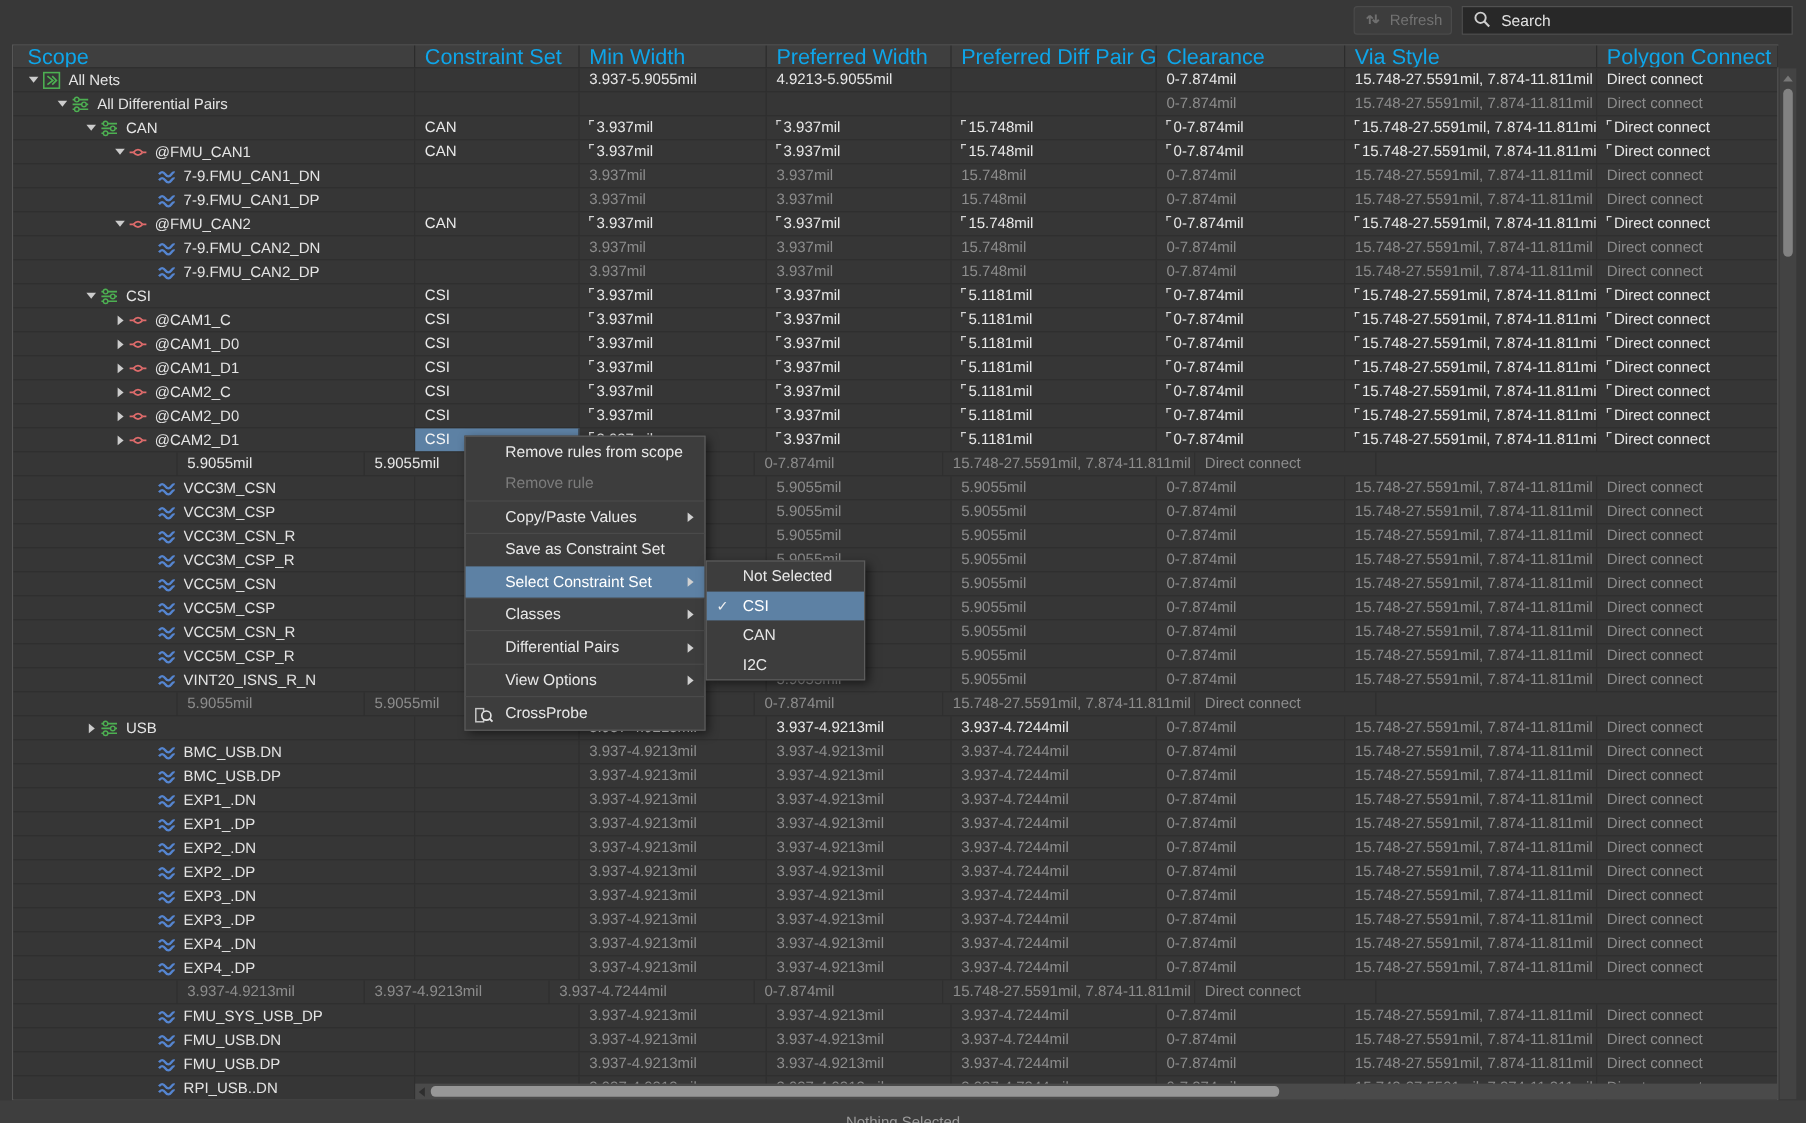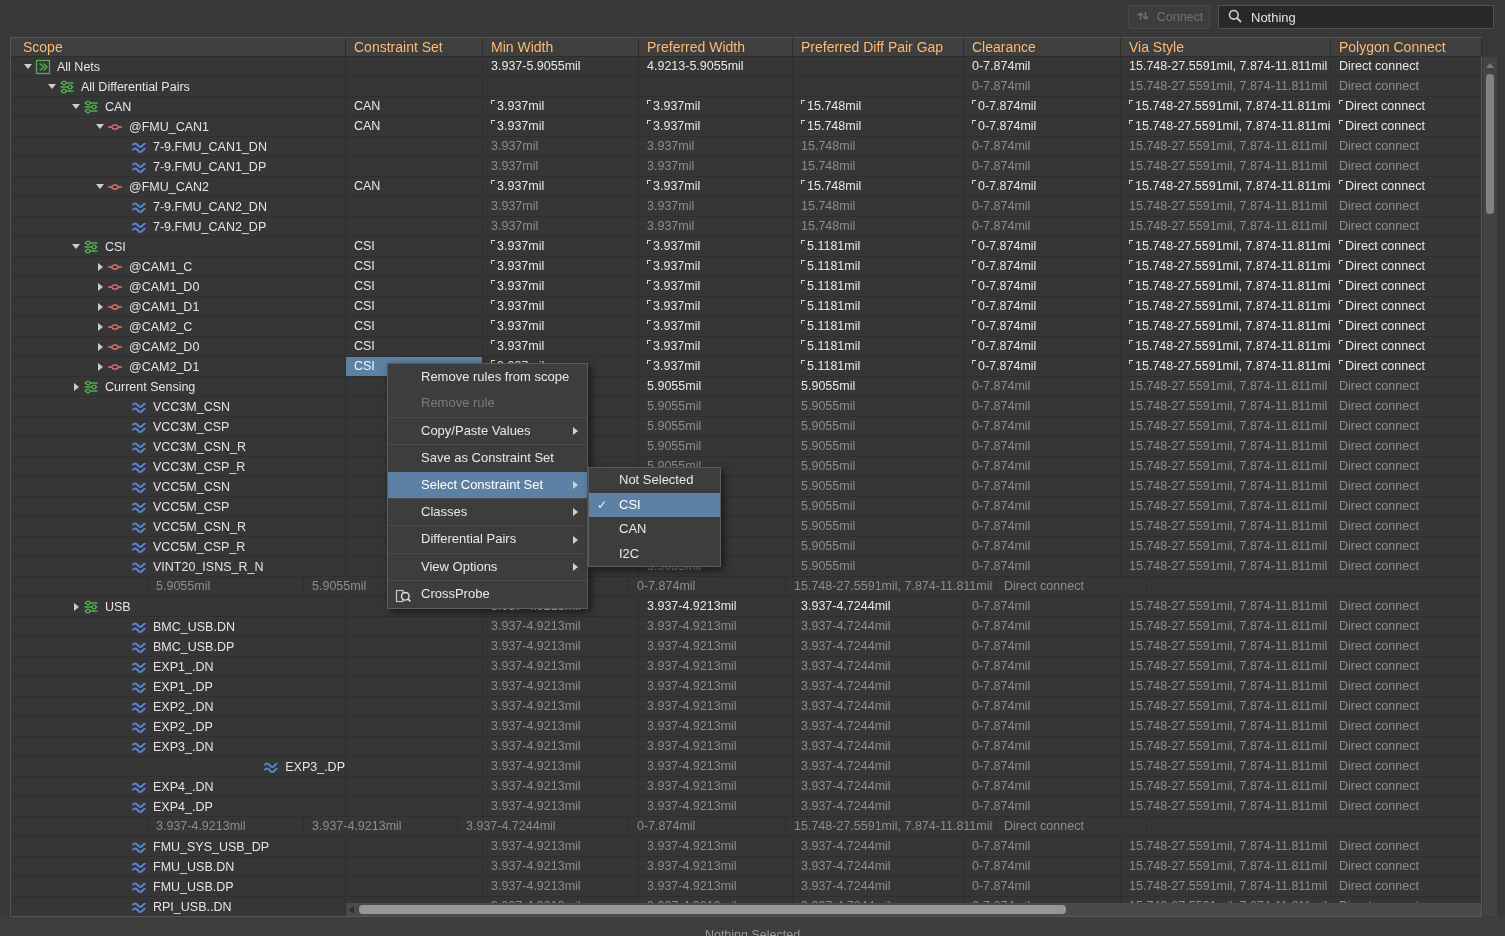--- a/index.html
+++ b/index.html
@@ -30,21 +30,21 @@
     background:#282828; border:1px solid #515151; display:flex; align-items:center;
     gap:8px; padding-left:8px; color:#e2e2e2; font-size:13px;
   }
   
   .grid {
     position:absolute; left:10px; top:37px; width:1472px; height:880px;
     border:1px solid #565656; background:#363636;
   }
   .thead { display:flex; height:19px; background:#3f3f3f; border-bottom:1px solid #2c2c2c; }
   .th {
-    flex:none; font-size:14px; color:#fdba74; line-height:18px; padding-left:8px;
+    flex:none; font-size:18px; color:#0ea5e9; line-height:18px; padding-left:8px;
     border-right:1px solid #2c2c2c; white-space:nowrap; overflow:hidden;
   }
   .th:first-child { padding-left:12px; }
   .tbody { position:relative; height:859px; overflow:hidden; }
   .row { display:flex; height:20px; border-bottom:1px solid #2f2f2f; background:#363636; }
   .cell {
     flex:none; font-size:12.5px; line-height:18px; padding-left:8px;
     border-right:1px solid #2f2f2f; white-space:nowrap; overflow:hidden; height:19px;
   }
   .cell.bright { color:#e8e8e8; }
@@ -98,29 +98,29 @@
 <body>
 
 <div class="app">
 
 
   <button class="refresh" id="refreshBtn" disabled="">
     <span class="ricon"><svg width="16" height="16" viewBox="0 0 16 16" fill="none" xmlns="http://www.w3.org/2000/svg">
           <path d="M5.5 12 V5 M5.5 5 L3 7.5 M5.5 5 L8 7.5" stroke="#6f6f6f" stroke-width="1.6"></path>
           <path d="M10.5 4 V11 M10.5 11 L8 8.5 M10.5 11 L13 8.5" stroke="#6f6f6f" stroke-width="1.6"></path>
         </svg></span>
-    <span>Connect</span>
+    <span>Refresh</span>
   </button>
 
   <div class="search">
     <span class="sicon"><svg width="16" height="16" viewBox="0 0 16 16" fill="none" xmlns="http://www.w3.org/2000/svg">
           <circle cx="6.8" cy="6.8" r="4.3" stroke="#cfcfcf" stroke-width="1.6"></circle>
           <path d="M10 10 L14 14" stroke="#cfcfcf" stroke-width="1.8"></path>
         </svg></span>
-    <span>Nothing</span>
+    <span>Search</span>
   </div>
 
   <div class="grid">
     <div class="thead" id="thead">
         <div class="th" style="width: 335px;">Scope</div>
         <div class="th" style="width: 137px;">Constraint Set</div>
         <div class="th" style="width: 156px;">Min Width</div>
         <div class="th" style="width: 154px;">Preferred Width</div>
         <div class="th" style="width: 171px;">Preferred Diff Pair Gap</div>
         <div class="th" style="width: 157px;">Clearance</div>
@@ -433,213 +433,201 @@
           </div>
           <div class="cell bright sel" style="width: 137px;">CSI</div>
           <div class="cell bright" style="width: 156px;"><span class="mark"></span>3.937mil</div>
           <div class="cell bright" style="width: 154px;"><span class="mark"></span>3.937mil</div>
           <div class="cell bright" style="width: 171px;"><span class="mark"></span>5.1181mil</div>
           <div class="cell bright" style="width: 157px;"><span class="mark"></span>0-7.874mil</div>
           <div class="cell bright" style="width: 210px;"><span class="mark"></span>15.748-27.5591mil, 7.874-11.811mil</div>
           <div class="cell bright" style="width: 151px;"><span class="mark"></span>Direct connect</div>
         </div>
         <div class="row">
+          <div class="cell dim" style="width: 137px;"></div>
+          <div class="cell bright" style="width: 156px;">5.9055mil</div>
+          <div class="cell bright" style="width: 154px;">5.9055mil</div>
+          <div class="cell bright" style="width: 171px;">5.9055mil</div>
+          <div class="cell dim" style="width: 157px;">0-7.874mil</div>
+          <div class="cell dim" style="width: 210px;">15.748-27.5591mil, 7.874-11.811mil</div>
+          <div class="cell dim" style="width: 151px;">Direct connect</div>
+        </div>
+        <div class="row">
+          <div class="cell scope" style="width: 335px; padding-left: 106px;">
+            <span class="exp"></span>
+            <span class="ticon"><svg width="16" height="16" viewBox="0 0 16 16" fill="none" xmlns="http://www.w3.org/2000/svg">
+                <path d="M1.5 6.2 q2.6 -3.6 5.2 0 t5.2 0 q1.5 -2 2.6 -1.4" stroke="#5585d0" stroke-width="2"></path>
+                <path d="M1.5 11.2 q2.6 -3.6 5.2 0 t5.2 0 q1.5 -2 2.6 -1.4" stroke="#5585d0" stroke-width="2"></path>
+              </svg></span>
+            <span class="lbl">VCC3M_CSN</span>
+          </div>
+          <div class="cell dim" style="width: 137px;"></div>
+          <div class="cell dim" style="width: 156px;">5.9055mil</div>
+          <div class="cell dim" style="width: 154px;">5.9055mil</div>
+          <div class="cell dim" style="width: 171px;">5.9055mil</div>
+          <div class="cell dim" style="width: 157px;">0-7.874mil</div>
+          <div class="cell dim" style="width: 210px;">15.748-27.5591mil, 7.874-11.811mil</div>
+          <div class="cell dim" style="width: 151px;">Direct connect</div>
+        </div>
+        <div class="row">
+          <div class="cell scope" style="width: 335px; padding-left: 106px;">
+            <span class="exp"></span>
+            <span class="ticon"><svg width="16" height="16" viewBox="0 0 16 16" fill="none" xmlns="http://www.w3.org/2000/svg">
+                <path d="M1.5 6.2 q2.6 -3.6 5.2 0 t5.2 0 q1.5 -2 2.6 -1.4" stroke="#5585d0" stroke-width="2"></path>
+                <path d="M1.5 11.2 q2.6 -3.6 5.2 0 t5.2 0 q1.5 -2 2.6 -1.4" stroke="#5585d0" stroke-width="2"></path>
+              </svg></span>
+            <span class="lbl">VCC3M_CSP</span>
+          </div>
+          <div class="cell dim" style="width: 137px;"></div>
+          <div class="cell dim" style="width: 156px;">5.9055mil</div>
+          <div class="cell dim" style="width: 154px;">5.9055mil</div>
+          <div class="cell dim" style="width: 171px;">5.9055mil</div>
+          <div class="cell dim" style="width: 157px;">0-7.874mil</div>
+          <div class="cell dim" style="width: 210px;">15.748-27.5591mil, 7.874-11.811mil</div>
+          <div class="cell dim" style="width: 151px;">Direct connect</div>
+        </div>
+        <div class="row">
+          <div class="cell scope" style="width: 335px; padding-left: 106px;">
+            <span class="exp"></span>
+            <span class="ticon"><svg width="16" height="16" viewBox="0 0 16 16" fill="none" xmlns="http://www.w3.org/2000/svg">
+                <path d="M1.5 6.2 q2.6 -3.6 5.2 0 t5.2 0 q1.5 -2 2.6 -1.4" stroke="#5585d0" stroke-width="2"></path>
+                <path d="M1.5 11.2 q2.6 -3.6 5.2 0 t5.2 0 q1.5 -2 2.6 -1.4" stroke="#5585d0" stroke-width="2"></path>
+              </svg></span>
+            <span class="lbl">VCC3M_CSN_R</span>
+          </div>
+          <div class="cell dim" style="width: 137px;"></div>
+          <div class="cell dim" style="width: 156px;">5.9055mil</div>
+          <div class="cell dim" style="width: 154px;">5.9055mil</div>
+          <div class="cell dim" style="width: 171px;">5.9055mil</div>
+          <div class="cell dim" style="width: 157px;">0-7.874mil</div>
+          <div class="cell dim" style="width: 210px;">15.748-27.5591mil, 7.874-11.811mil</div>
+          <div class="cell dim" style="width: 151px;">Direct connect</div>
+        </div>
+        <div class="row">
+          <div class="cell scope" style="width: 335px; padding-left: 106px;">
+            <span class="exp"></span>
+            <span class="ticon"><svg width="16" height="16" viewBox="0 0 16 16" fill="none" xmlns="http://www.w3.org/2000/svg">
+                <path d="M1.5 6.2 q2.6 -3.6 5.2 0 t5.2 0 q1.5 -2 2.6 -1.4" stroke="#5585d0" stroke-width="2"></path>
+                <path d="M1.5 11.2 q2.6 -3.6 5.2 0 t5.2 0 q1.5 -2 2.6 -1.4" stroke="#5585d0" stroke-width="2"></path>
+              </svg></span>
+            <span class="lbl">VCC3M_CSP_R</span>
+          </div>
+          <div class="cell dim" style="width: 137px;"></div>
+          <div class="cell dim" style="width: 156px;">5.9055mil</div>
+          <div class="cell dim" style="width: 154px;">5.9055mil</div>
+          <div class="cell dim" style="width: 171px;">5.9055mil</div>
+          <div class="cell dim" style="width: 157px;">0-7.874mil</div>
+          <div class="cell dim" style="width: 210px;">15.748-27.5591mil, 7.874-11.811mil</div>
+          <div class="cell dim" style="width: 151px;">Direct connect</div>
+        </div>
+        <div class="row">
+          <div class="cell scope" style="width: 335px; padding-left: 106px;">
+            <span class="exp"></span>
+            <span class="ticon"><svg width="16" height="16" viewBox="0 0 16 16" fill="none" xmlns="http://www.w3.org/2000/svg">
+                <path d="M1.5 6.2 q2.6 -3.6 5.2 0 t5.2 0 q1.5 -2 2.6 -1.4" stroke="#5585d0" stroke-width="2"></path>
+                <path d="M1.5 11.2 q2.6 -3.6 5.2 0 t5.2 0 q1.5 -2 2.6 -1.4" stroke="#5585d0" stroke-width="2"></path>
+              </svg></span>
+            <span class="lbl">VCC5M_CSN</span>
+          </div>
+          <div class="cell dim" style="width: 137px;"></div>
+          <div class="cell dim" style="width: 156px;">5.9055mil</div>
+          <div class="cell dim" style="width: 154px;">5.9055mil</div>
+          <div class="cell dim" style="width: 171px;">5.9055mil</div>
+          <div class="cell dim" style="width: 157px;">0-7.874mil</div>
+          <div class="cell dim" style="width: 210px;">15.748-27.5591mil, 7.874-11.811mil</div>
+          <div class="cell dim" style="width: 151px;">Direct connect</div>
+        </div>
+        <div class="row">
+          <div class="cell scope" style="width: 335px; padding-left: 106px;">
+            <span class="exp"></span>
+            <span class="ticon"><svg width="16" height="16" viewBox="0 0 16 16" fill="none" xmlns="http://www.w3.org/2000/svg">
+                <path d="M1.5 6.2 q2.6 -3.6 5.2 0 t5.2 0 q1.5 -2 2.6 -1.4" stroke="#5585d0" stroke-width="2"></path>
+                <path d="M1.5 11.2 q2.6 -3.6 5.2 0 t5.2 0 q1.5 -2 2.6 -1.4" stroke="#5585d0" stroke-width="2"></path>
+              </svg></span>
+            <span class="lbl">VCC5M_CSP</span>
+          </div>
+          <div class="cell dim" style="width: 137px;"></div>
+          <div class="cell dim" style="width: 156px;">5.9055mil</div>
+          <div class="cell dim" style="width: 154px;">5.9055mil</div>
+          <div class="cell dim" style="width: 171px;">5.9055mil</div>
+          <div class="cell dim" style="width: 157px;">0-7.874mil</div>
+          <div class="cell dim" style="width: 210px;">15.748-27.5591mil, 7.874-11.811mil</div>
+          <div class="cell dim" style="width: 151px;">Direct connect</div>
+        </div>
+        <div class="row">
+          <div class="cell scope" style="width: 335px; padding-left: 106px;">
+            <span class="exp"></span>
+            <span class="ticon"><svg width="16" height="16" viewBox="0 0 16 16" fill="none" xmlns="http://www.w3.org/2000/svg">
+                <path d="M1.5 6.2 q2.6 -3.6 5.2 0 t5.2 0 q1.5 -2 2.6 -1.4" stroke="#5585d0" stroke-width="2"></path>
+                <path d="M1.5 11.2 q2.6 -3.6 5.2 0 t5.2 0 q1.5 -2 2.6 -1.4" stroke="#5585d0" stroke-width="2"></path>
+              </svg></span>
+            <span class="lbl">VCC5M_CSN_R</span>
+          </div>
+          <div class="cell dim" style="width: 137px;"></div>
+          <div class="cell dim" style="width: 156px;">5.9055mil</div>
+          <div class="cell dim" style="width: 154px;">5.9055mil</div>
+          <div class="cell dim" style="width: 171px;">5.9055mil</div>
+          <div class="cell dim" style="width: 157px;">0-7.874mil</div>
+          <div class="cell dim" style="width: 210px;">15.748-27.5591mil, 7.874-11.811mil</div>
+          <div class="cell dim" style="width: 151px;">Direct connect</div>
+        </div>
+        <div class="row">
+          <div class="cell scope" style="width: 335px; padding-left: 106px;">
+            <span class="exp"></span>
+            <span class="ticon"><svg width="16" height="16" viewBox="0 0 16 16" fill="none" xmlns="http://www.w3.org/2000/svg">
+                <path d="M1.5 6.2 q2.6 -3.6 5.2 0 t5.2 0 q1.5 -2 2.6 -1.4" stroke="#5585d0" stroke-width="2"></path>
+                <path d="M1.5 11.2 q2.6 -3.6 5.2 0 t5.2 0 q1.5 -2 2.6 -1.4" stroke="#5585d0" stroke-width="2"></path>
+              </svg></span>
+            <span class="lbl">VCC5M_CSP_R</span>
+          </div>
+          <div class="cell dim" style="width: 137px;"></div>
+          <div class="cell dim" style="width: 156px;">5.9055mil</div>
+          <div class="cell dim" style="width: 154px;">5.9055mil</div>
+          <div class="cell dim" style="width: 171px;">5.9055mil</div>
+          <div class="cell dim" style="width: 157px;">0-7.874mil</div>
+          <div class="cell dim" style="width: 210px;">15.748-27.5591mil, 7.874-11.811mil</div>
+          <div class="cell dim" style="width: 151px;">Direct connect</div>
+        </div>
+        <div class="row">
+          <div class="cell scope" style="width: 335px; padding-left: 106px;">
+            <span class="exp"></span>
+            <span class="ticon"><svg width="16" height="16" viewBox="0 0 16 16" fill="none" xmlns="http://www.w3.org/2000/svg">
+                <path d="M1.5 6.2 q2.6 -3.6 5.2 0 t5.2 0 q1.5 -2 2.6 -1.4" stroke="#5585d0" stroke-width="2"></path>
+                <path d="M1.5 11.2 q2.6 -3.6 5.2 0 t5.2 0 q1.5 -2 2.6 -1.4" stroke="#5585d0" stroke-width="2"></path>
+              </svg></span>
+            <span class="lbl">VINT20_ISNS_R_N</span>
+          </div>
+          <div class="cell dim" style="width: 137px;"></div>
+          <div class="cell dim" style="width: 156px;">5.9055mil</div>
+          <div class="cell dim" style="width: 154px;">5.9055mil</div>
+          <div class="cell dim" style="width: 171px;">5.9055mil</div>
+          <div class="cell dim" style="width: 157px;">0-7.874mil</div>
+          <div class="cell dim" style="width: 210px;">15.748-27.5591mil, 7.874-11.811mil</div>
+          <div class="cell dim" style="width: 151px;">Direct connect</div>
+        </div>
+        <div class="row">
+          <div class="cell dim" style="width: 137px;"></div>
+          <div class="cell dim" style="width: 156px;">5.9055mil</div>
+          <div class="cell dim" style="width: 154px;">5.9055mil</div>
+          <div class="cell dim" style="width: 171px;">5.9055mil</div>
+          <div class="cell dim" style="width: 157px;">0-7.874mil</div>
+          <div class="cell dim" style="width: 210px;">15.748-27.5591mil, 7.874-11.811mil</div>
+          <div class="cell dim" style="width: 151px;">Direct connect</div>
+        </div>
+        <div class="row">
           <div class="cell scope" style="width: 335px; padding-left: 58px;">
             <span class="exp">
               <span class="tri-closed"></span>
             </span>
             <span class="ticon"><svg width="16" height="16" viewBox="0 0 16 16" fill="none" xmlns="http://www.w3.org/2000/svg">
                 <path d="M1.5 4 H14.5 M1.5 8 H14.5 M1.5 12 H14.5" stroke="#4db052" stroke-width="1.3"></path>
                 <circle cx="5" cy="4" r="1.9" fill="#363636" stroke="#4db052" stroke-width="1.2"></circle>
                 <circle cx="11" cy="8" r="1.9" fill="#363636" stroke="#4db052" stroke-width="1.2"></circle>
                 <circle cx="5" cy="12" r="1.9" fill="#363636" stroke="#4db052" stroke-width="1.2"></circle>
               </svg></span>
-            <span class="lbl">Current Sensing</span>
-          </div>
-          <div class="cell dim" style="width: 137px;"></div>
-          <div class="cell bright" style="width: 156px;">5.9055mil</div>
-          <div class="cell bright" style="width: 154px;">5.9055mil</div>
-          <div class="cell bright" style="width: 171px;">5.9055mil</div>
-          <div class="cell dim" style="width: 157px;">0-7.874mil</div>
-          <div class="cell dim" style="width: 210px;">15.748-27.5591mil, 7.874-11.811mil</div>
-          <div class="cell dim" style="width: 151px;">Direct connect</div>
-        </div>
-        <div class="row">
-          <div class="cell scope" style="width: 335px; padding-left: 106px;">
-            <span class="exp"></span>
-            <span class="ticon"><svg width="16" height="16" viewBox="0 0 16 16" fill="none" xmlns="http://www.w3.org/2000/svg">
-                <path d="M1.5 6.2 q2.6 -3.6 5.2 0 t5.2 0 q1.5 -2 2.6 -1.4" stroke="#5585d0" stroke-width="2"></path>
-                <path d="M1.5 11.2 q2.6 -3.6 5.2 0 t5.2 0 q1.5 -2 2.6 -1.4" stroke="#5585d0" stroke-width="2"></path>
-              </svg></span>
-            <span class="lbl">VCC3M_CSN</span>
-          </div>
-          <div class="cell dim" style="width: 137px;"></div>
-          <div class="cell dim" style="width: 156px;">5.9055mil</div>
-          <div class="cell dim" style="width: 154px;">5.9055mil</div>
-          <div class="cell dim" style="width: 171px;">5.9055mil</div>
-          <div class="cell dim" style="width: 157px;">0-7.874mil</div>
-          <div class="cell dim" style="width: 210px;">15.748-27.5591mil, 7.874-11.811mil</div>
-          <div class="cell dim" style="width: 151px;">Direct connect</div>
-        </div>
-        <div class="row">
-          <div class="cell scope" style="width: 335px; padding-left: 106px;">
-            <span class="exp"></span>
-            <span class="ticon"><svg width="16" height="16" viewBox="0 0 16 16" fill="none" xmlns="http://www.w3.org/2000/svg">
-                <path d="M1.5 6.2 q2.6 -3.6 5.2 0 t5.2 0 q1.5 -2 2.6 -1.4" stroke="#5585d0" stroke-width="2"></path>
-                <path d="M1.5 11.2 q2.6 -3.6 5.2 0 t5.2 0 q1.5 -2 2.6 -1.4" stroke="#5585d0" stroke-width="2"></path>
-              </svg></span>
-            <span class="lbl">VCC3M_CSP</span>
-          </div>
-          <div class="cell dim" style="width: 137px;"></div>
-          <div class="cell dim" style="width: 156px;">5.9055mil</div>
-          <div class="cell dim" style="width: 154px;">5.9055mil</div>
-          <div class="cell dim" style="width: 171px;">5.9055mil</div>
-          <div class="cell dim" style="width: 157px;">0-7.874mil</div>
-          <div class="cell dim" style="width: 210px;">15.748-27.5591mil, 7.874-11.811mil</div>
-          <div class="cell dim" style="width: 151px;">Direct connect</div>
-        </div>
-        <div class="row">
-          <div class="cell scope" style="width: 335px; padding-left: 106px;">
-            <span class="exp"></span>
-            <span class="ticon"><svg width="16" height="16" viewBox="0 0 16 16" fill="none" xmlns="http://www.w3.org/2000/svg">
-                <path d="M1.5 6.2 q2.6 -3.6 5.2 0 t5.2 0 q1.5 -2 2.6 -1.4" stroke="#5585d0" stroke-width="2"></path>
-                <path d="M1.5 11.2 q2.6 -3.6 5.2 0 t5.2 0 q1.5 -2 2.6 -1.4" stroke="#5585d0" stroke-width="2"></path>
-              </svg></span>
-            <span class="lbl">VCC3M_CSN_R</span>
-          </div>
-          <div class="cell dim" style="width: 137px;"></div>
-          <div class="cell dim" style="width: 156px;">5.9055mil</div>
-          <div class="cell dim" style="width: 154px;">5.9055mil</div>
-          <div class="cell dim" style="width: 171px;">5.9055mil</div>
-          <div class="cell dim" style="width: 157px;">0-7.874mil</div>
-          <div class="cell dim" style="width: 210px;">15.748-27.5591mil, 7.874-11.811mil</div>
-          <div class="cell dim" style="width: 151px;">Direct connect</div>
-        </div>
-        <div class="row">
-          <div class="cell scope" style="width: 335px; padding-left: 106px;">
-            <span class="exp"></span>
-            <span class="ticon"><svg width="16" height="16" viewBox="0 0 16 16" fill="none" xmlns="http://www.w3.org/2000/svg">
-                <path d="M1.5 6.2 q2.6 -3.6 5.2 0 t5.2 0 q1.5 -2 2.6 -1.4" stroke="#5585d0" stroke-width="2"></path>
-                <path d="M1.5 11.2 q2.6 -3.6 5.2 0 t5.2 0 q1.5 -2 2.6 -1.4" stroke="#5585d0" stroke-width="2"></path>
-              </svg></span>
-            <span class="lbl">VCC3M_CSP_R</span>
-          </div>
-          <div class="cell dim" style="width: 137px;"></div>
-          <div class="cell dim" style="width: 156px;">5.9055mil</div>
-          <div class="cell dim" style="width: 154px;">5.9055mil</div>
-          <div class="cell dim" style="width: 171px;">5.9055mil</div>
-          <div class="cell dim" style="width: 157px;">0-7.874mil</div>
-          <div class="cell dim" style="width: 210px;">15.748-27.5591mil, 7.874-11.811mil</div>
-          <div class="cell dim" style="width: 151px;">Direct connect</div>
-        </div>
-        <div class="row">
-          <div class="cell scope" style="width: 335px; padding-left: 106px;">
-            <span class="exp"></span>
-            <span class="ticon"><svg width="16" height="16" viewBox="0 0 16 16" fill="none" xmlns="http://www.w3.org/2000/svg">
-                <path d="M1.5 6.2 q2.6 -3.6 5.2 0 t5.2 0 q1.5 -2 2.6 -1.4" stroke="#5585d0" stroke-width="2"></path>
-                <path d="M1.5 11.2 q2.6 -3.6 5.2 0 t5.2 0 q1.5 -2 2.6 -1.4" stroke="#5585d0" stroke-width="2"></path>
-              </svg></span>
-            <span class="lbl">VCC5M_CSN</span>
-          </div>
-          <div class="cell dim" style="width: 137px;"></div>
-          <div class="cell dim" style="width: 156px;">5.9055mil</div>
-          <div class="cell dim" style="width: 154px;">5.9055mil</div>
-          <div class="cell dim" style="width: 171px;">5.9055mil</div>
-          <div class="cell dim" style="width: 157px;">0-7.874mil</div>
-          <div class="cell dim" style="width: 210px;">15.748-27.5591mil, 7.874-11.811mil</div>
-          <div class="cell dim" style="width: 151px;">Direct connect</div>
-        </div>
-        <div class="row">
-          <div class="cell scope" style="width: 335px; padding-left: 106px;">
-            <span class="exp"></span>
-            <span class="ticon"><svg width="16" height="16" viewBox="0 0 16 16" fill="none" xmlns="http://www.w3.org/2000/svg">
-                <path d="M1.5 6.2 q2.6 -3.6 5.2 0 t5.2 0 q1.5 -2 2.6 -1.4" stroke="#5585d0" stroke-width="2"></path>
-                <path d="M1.5 11.2 q2.6 -3.6 5.2 0 t5.2 0 q1.5 -2 2.6 -1.4" stroke="#5585d0" stroke-width="2"></path>
-              </svg></span>
-            <span class="lbl">VCC5M_CSP</span>
-          </div>
-          <div class="cell dim" style="width: 137px;"></div>
-          <div class="cell dim" style="width: 156px;">5.9055mil</div>
-          <div class="cell dim" style="width: 154px;">5.9055mil</div>
-          <div class="cell dim" style="width: 171px;">5.9055mil</div>
-          <div class="cell dim" style="width: 157px;">0-7.874mil</div>
-          <div class="cell dim" style="width: 210px;">15.748-27.5591mil, 7.874-11.811mil</div>
-          <div class="cell dim" style="width: 151px;">Direct connect</div>
-        </div>
-        <div class="row">
-          <div class="cell scope" style="width: 335px; padding-left: 106px;">
-            <span class="exp"></span>
-            <span class="ticon"><svg width="16" height="16" viewBox="0 0 16 16" fill="none" xmlns="http://www.w3.org/2000/svg">
-                <path d="M1.5 6.2 q2.6 -3.6 5.2 0 t5.2 0 q1.5 -2 2.6 -1.4" stroke="#5585d0" stroke-width="2"></path>
-                <path d="M1.5 11.2 q2.6 -3.6 5.2 0 t5.2 0 q1.5 -2 2.6 -1.4" stroke="#5585d0" stroke-width="2"></path>
-              </svg></span>
-            <span class="lbl">VCC5M_CSN_R</span>
-          </div>
-          <div class="cell dim" style="width: 137px;"></div>
-          <div class="cell dim" style="width: 156px;">5.9055mil</div>
-          <div class="cell dim" style="width: 154px;">5.9055mil</div>
-          <div class="cell dim" style="width: 171px;">5.9055mil</div>
-          <div class="cell dim" style="width: 157px;">0-7.874mil</div>
-          <div class="cell dim" style="width: 210px;">15.748-27.5591mil, 7.874-11.811mil</div>
-          <div class="cell dim" style="width: 151px;">Direct connect</div>
-        </div>
-        <div class="row">
-          <div class="cell scope" style="width: 335px; padding-left: 106px;">
-            <span class="exp"></span>
-            <span class="ticon"><svg width="16" height="16" viewBox="0 0 16 16" fill="none" xmlns="http://www.w3.org/2000/svg">
-                <path d="M1.5 6.2 q2.6 -3.6 5.2 0 t5.2 0 q1.5 -2 2.6 -1.4" stroke="#5585d0" stroke-width="2"></path>
-                <path d="M1.5 11.2 q2.6 -3.6 5.2 0 t5.2 0 q1.5 -2 2.6 -1.4" stroke="#5585d0" stroke-width="2"></path>
-              </svg></span>
-            <span class="lbl">VCC5M_CSP_R</span>
-          </div>
-          <div class="cell dim" style="width: 137px;"></div>
-          <div class="cell dim" style="width: 156px;">5.9055mil</div>
-          <div class="cell dim" style="width: 154px;">5.9055mil</div>
-          <div class="cell dim" style="width: 171px;">5.9055mil</div>
-          <div class="cell dim" style="width: 157px;">0-7.874mil</div>
-          <div class="cell dim" style="width: 210px;">15.748-27.5591mil, 7.874-11.811mil</div>
-          <div class="cell dim" style="width: 151px;">Direct connect</div>
-        </div>
-        <div class="row">
-          <div class="cell scope" style="width: 335px; padding-left: 106px;">
-            <span class="exp"></span>
-            <span class="ticon"><svg width="16" height="16" viewBox="0 0 16 16" fill="none" xmlns="http://www.w3.org/2000/svg">
-                <path d="M1.5 6.2 q2.6 -3.6 5.2 0 t5.2 0 q1.5 -2 2.6 -1.4" stroke="#5585d0" stroke-width="2"></path>
-                <path d="M1.5 11.2 q2.6 -3.6 5.2 0 t5.2 0 q1.5 -2 2.6 -1.4" stroke="#5585d0" stroke-width="2"></path>
-              </svg></span>
-            <span class="lbl">VINT20_ISNS_R_N</span>
-          </div>
-          <div class="cell dim" style="width: 137px;"></div>
-          <div class="cell dim" style="width: 156px;">5.9055mil</div>
-          <div class="cell dim" style="width: 154px;">5.9055mil</div>
-          <div class="cell dim" style="width: 171px;">5.9055mil</div>
-          <div class="cell dim" style="width: 157px;">0-7.874mil</div>
-          <div class="cell dim" style="width: 210px;">15.748-27.5591mil, 7.874-11.811mil</div>
-          <div class="cell dim" style="width: 151px;">Direct connect</div>
-        </div>
-        <div class="row">
-          <div class="cell dim" style="width: 137px;"></div>
-          <div class="cell dim" style="width: 156px;">5.9055mil</div>
-          <div class="cell dim" style="width: 154px;">5.9055mil</div>
-          <div class="cell dim" style="width: 171px;">5.9055mil</div>
-          <div class="cell dim" style="width: 157px;">0-7.874mil</div>
-          <div class="cell dim" style="width: 210px;">15.748-27.5591mil, 7.874-11.811mil</div>
-          <div class="cell dim" style="width: 151px;">Direct connect</div>
-        </div>
-        <div class="row">
-          <div class="cell scope" style="width: 335px; padding-left: 58px;">
-            <span class="exp">
-              <span class="tri-closed"></span>
-            </span>
-            <span class="ticon"><svg width="16" height="16" viewBox="0 0 16 16" fill="none" xmlns="http://www.w3.org/2000/svg">
-                <path d="M1.5 4 H14.5 M1.5 8 H14.5 M1.5 12 H14.5" stroke="#4db052" stroke-width="1.3"></path>
-                <circle cx="5" cy="4" r="1.9" fill="#363636" stroke="#4db052" stroke-width="1.2"></circle>
-                <circle cx="11" cy="8" r="1.9" fill="#363636" stroke="#4db052" stroke-width="1.2"></circle>
-                <circle cx="5" cy="12" r="1.9" fill="#363636" stroke="#4db052" stroke-width="1.2"></circle>
-              </svg></span>
             <span class="lbl">USB</span>
           </div>
           <div class="cell dim" style="width: 137px;"></div>
           <div class="cell bright" style="width: 156px;">3.937-4.9213mil</div>
           <div class="cell bright" style="width: 154px;">3.937-4.9213mil</div>
           <div class="cell bright" style="width: 171px;">3.937-4.7244mil</div>
           <div class="cell dim" style="width: 157px;">0-7.874mil</div>
           <div class="cell dim" style="width: 210px;">15.748-27.5591mil, 7.874-11.811mil</div>
           <div class="cell dim" style="width: 151px;">Direct connect</div>
         </div>
@@ -756,21 +744,21 @@
           </div>
           <div class="cell dim" style="width: 137px;"></div>
           <div class="cell dim" style="width: 156px;">3.937-4.9213mil</div>
           <div class="cell dim" style="width: 154px;">3.937-4.9213mil</div>
           <div class="cell dim" style="width: 171px;">3.937-4.7244mil</div>
           <div class="cell dim" style="width: 157px;">0-7.874mil</div>
           <div class="cell dim" style="width: 210px;">15.748-27.5591mil, 7.874-11.811mil</div>
           <div class="cell dim" style="width: 151px;">Direct connect</div>
         </div>
         <div class="row">
-          <div class="cell scope" style="width: 335px; padding-left: 106px; justify-content: flex-end;">
+          <div class="cell scope" style="width: 335px; padding-left: 106px;">
             <span class="exp"></span>
             <span class="ticon"><svg width="16" height="16" viewBox="0 0 16 16" fill="none" xmlns="http://www.w3.org/2000/svg">
                 <path d="M1.5 6.2 q2.6 -3.6 5.2 0 t5.2 0 q1.5 -2 2.6 -1.4" stroke="#5585d0" stroke-width="2"></path>
                 <path d="M1.5 11.2 q2.6 -3.6 5.2 0 t5.2 0 q1.5 -2 2.6 -1.4" stroke="#5585d0" stroke-width="2"></path>
               </svg></span>
             <span class="lbl">EXP3_.DP</span>
           </div>
           <div class="cell dim" style="width: 137px;"></div>
           <div class="cell dim" style="width: 156px;">3.937-4.9213mil</div>
           <div class="cell dim" style="width: 154px;">3.937-4.9213mil</div>

